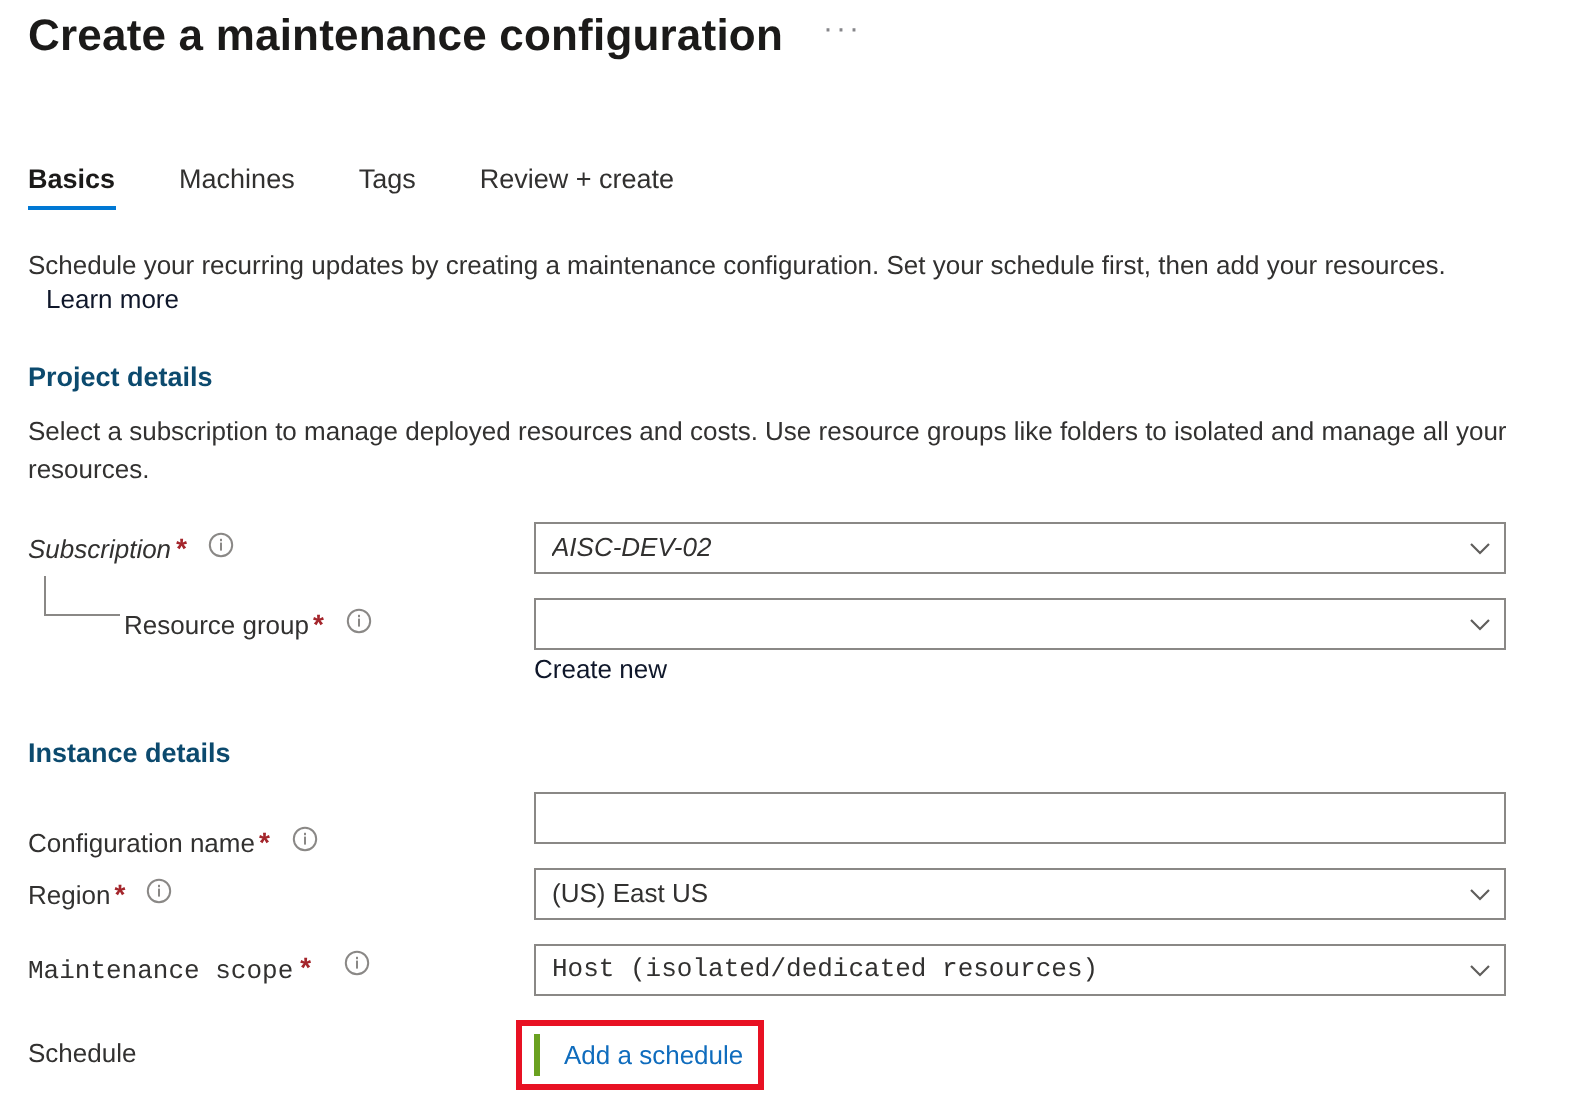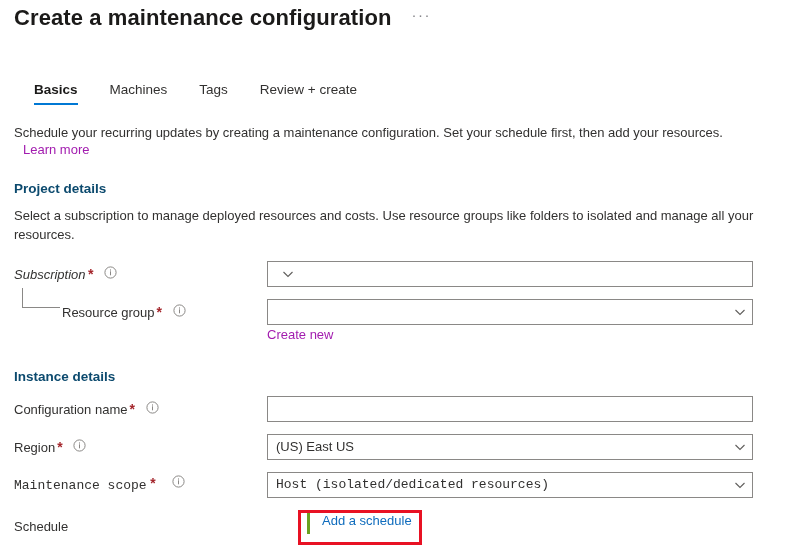--- a/index.html
+++ b/index.html
@@ -52,40 +52,40 @@
     font-size: 13.5px;
     color: #323130;
     padding: 0 16px 7px 0;
     margin-right: 16px;
     position: relative;
     cursor: pointer;
     white-space: nowrap;
     line-height: 16px;
   }
   .tab:last-child { margin-right: 0; }
-  .tab.active { font-weight: 700; color: #1b1a19; margin-left: 20px; }
+  .tab.active { font-weight: 700; color: #1b1a19; }
   .tab.active::after {
     content: "";
     position: absolute;
     left: 0; right: 16px; bottom: 0;
     height: 2px;
     background: #0078d4;
   }
 
   
   .desc {
     position: absolute;
     left: 14px; top: 123px;
     width: 760px;
     font-size: 13px;
     line-height: 19px;
     color: #323130;
   }
   .link {
-    color: #a21caf;
+    color: #0f172a;
     cursor: pointer;
     text-decoration: none;
     font-size: 13px;
     text-align: right;
   }
   .learn-more {
     position: absolute;
     left: 23px; top: 142px;
     font-size: 13px;
   }
@@ -185,21 +185,21 @@
     color: #323130;
     line-height: 18px;
   }
   .annotation-box {
     position: absolute;
     left: 258px; top: 510px;
     width: 124px; height: 35px;
     border: 3px solid #e81123;
     background: #ffffff;
     display: flex;
-    margin-left: 40px;
+    align-items: center;
   }
   .green-caret {
     width: 3px;
     height: 21px;
     background: #6aa120;
     margin-left: 6px;
     flex: 0 0 auto;
   }
   .add-schedule {
     margin-left: 12px;
@@ -237,20 +237,21 @@
       <span>Subscription</span><span class="req">*</span>
       <span class="info-icon">
         <svg width="13" height="13" viewBox="0 0 13 13">
             <circle cx="6.5" cy="6.5" r="5.6" fill="none" stroke="#8a8886" stroke-width="1"></circle>
             <rect x="6" y="5.3" width="1" height="4" fill="#8a8886"></rect>
             <rect x="6" y="3.4" width="1" height="1.2" fill="#8a8886"></rect>
           </svg>
       </span>
     </div>
     <div class="control">
+      <span class="value">AISC-DEV-02</span>
       <span class="chev">
         <svg width="12" height="12" viewBox="0 0 12 12">
             <path d="M1.5 4 L6 8.5 L10.5 4" fill="none" stroke="#605e5c" stroke-width="1.1"></path>
           </svg>
       </span>
     </div>
   </div>
 
   <div class="tree-connector"></div>
 
@@ -272,21 +273,21 @@
             <path d="M1.5 4 L6 8.5 L10.5 4" fill="none" stroke="#605e5c" stroke-width="1.1"></path>
           </svg>
       </span>
     </div>
   </div>
   <div class="create-new link">Create new</div>
 
   <div class="section-head" id="instance-details-head">Instance details</div>
 
   <div class="form-row" style="top:396px;">
-    <div class="field-label" style="left:14px;">
+    <div class="field-label" style="left:14px;margin-top:12px;">
       <span>Configuration name</span><span class="req">*</span>
       <span class="info-icon">
         <svg width="13" height="13" viewBox="0 0 13 13">
             <circle cx="6.5" cy="6.5" r="5.6" fill="none" stroke="#8a8886" stroke-width="1"></circle>
             <rect x="6" y="5.3" width="1" height="4" fill="#8a8886"></rect>
             <rect x="6" y="3.4" width="1" height="1.2" fill="#8a8886"></rect>
           </svg>
       </span>
     </div>
     <div class="control textbox">

